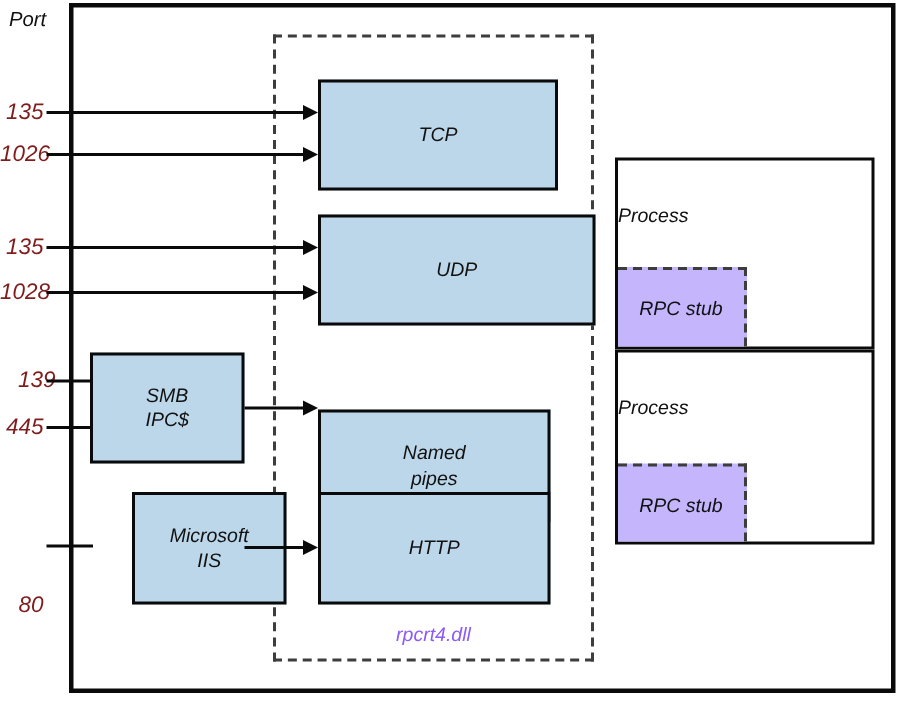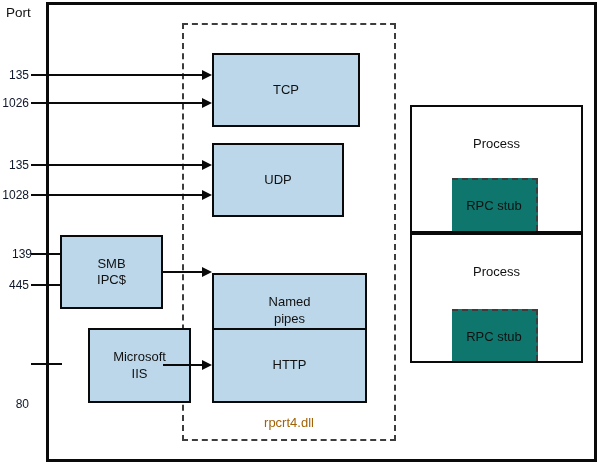--- a/index.html
+++ b/index.html
@@ -1,15 +1,15 @@
 <!DOCTYPE html>
 <html><head>
 <meta charset="utf-8">
 <style>
-  * { margin: 0; padding: 0; box-sizing: border-box; }
+  * { margin: 0; padding: 0; box-sizing: border-box; font-style: italic; }
   html, body { background: #ffffff; }
   body { font-family: "Liberation Sans", sans-serif; color: #111; }
 
   .stage {
     position: relative;
     width: 602px;
     height: 467px;
     background: #ffffff;
     overflow: hidden;
   }
@@ -27,22 +27,22 @@
     left: 6px; top: 5px;
     font-size: 13.5px;
     color: #111;
   }
 
   .port-num {
     position: absolute;
     left: 0; width: 29px;
     height: 16px; line-height: 16px;
     text-align: right;
-    font-size: 12px;
-    color: #0f172a;
+    font-size: 15px;
+    color: #7f1d1d;
   }
 
   .hline {
     position: absolute;
     height: 2px;
     background: #0a0a0a;
   }
 
   .arrowhead {
     position: absolute;
@@ -71,67 +71,65 @@
     left: 182px; top: 23px;
     width: 214px; height: 418px;
     border: 2px dashed #3d3d3d;
   }
   .runtime-label {
     position: absolute;
     left: 0; bottom: 9px;
     width: 100%;
     text-align: center;
     font-size: 13px;
-    color: #a16207;
+    color: #8b5cf6;
   }
 
   .process-box {
     position: absolute;
     background: #ffffff;
     border: 2px solid #0a0a0a;
   }
   .process-label {
     position: absolute;
     top: 29px; left: 0;
     width: 100%;
-    text-align: center;
     font-size: 13px;
     color: #111;
   }
 
   .rpc-stub {
     position: absolute;
-    background: #0f766e;
+    background: #c4b5fd;
     border-top: 2px dashed #3d3d3d;
     border-right: 2px dashed #3d3d3d;
     display: flex;
     align-items: center;
     justify-content: center;
     font-size: 13px;
     color: #111;
-    margin-left: 40px;
   }
 </style>
 </head>
 <body>
 
 <div class="stage">
 
   <div class="outer-box"></div>
 
   <div class="port-axis-label">Port</div>
 
   <div class="runtime-box">
     <div class="runtime-label">rpcrt4.dll</div>
   </div>
 
-  <div class="bluebox" style="left:212px; top:53px;  width:148px; height:74px;">
+  <div class="bluebox" style="left:212px; top:53px;  width:160px; height:74px;">
     <span>TCP</span>
   </div>
-  <div class="bluebox" style="left:212px; top:143px; width:132px; height:74px;">
+  <div class="bluebox" style="left:212px; top:143px; width:185px; height:74px;">
     <span>UDP</span>
   </div>
   <div class="bluebox" style="left:212px; top:235px; width:155px; height:75px;margin-top:38px;">
     <span>Named
 pipes</span>
   </div>
   <div class="bluebox" style="left:212px; top:328px; width:155px; height:75px;">
     <span>HTTP</span>
   </div>
 

